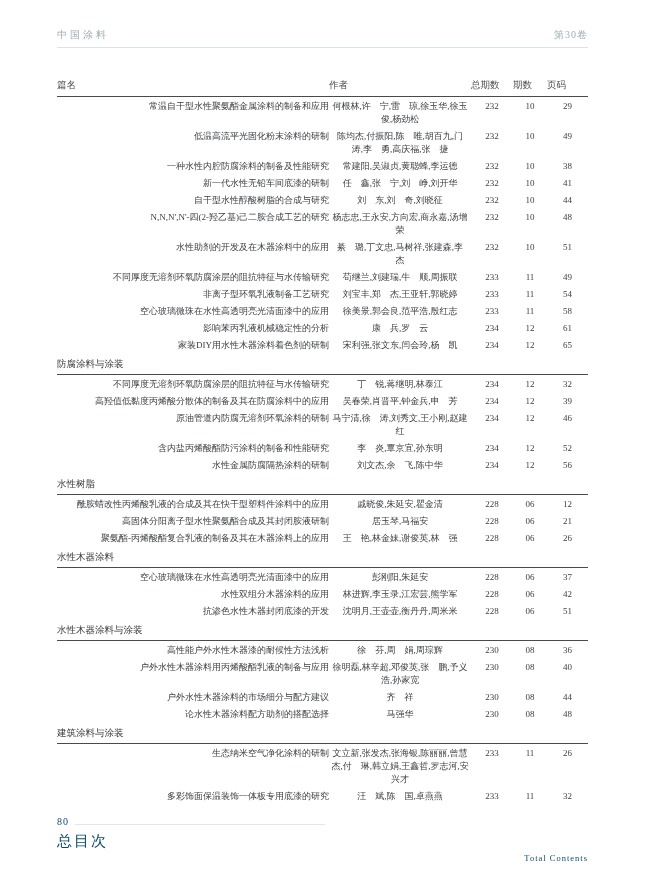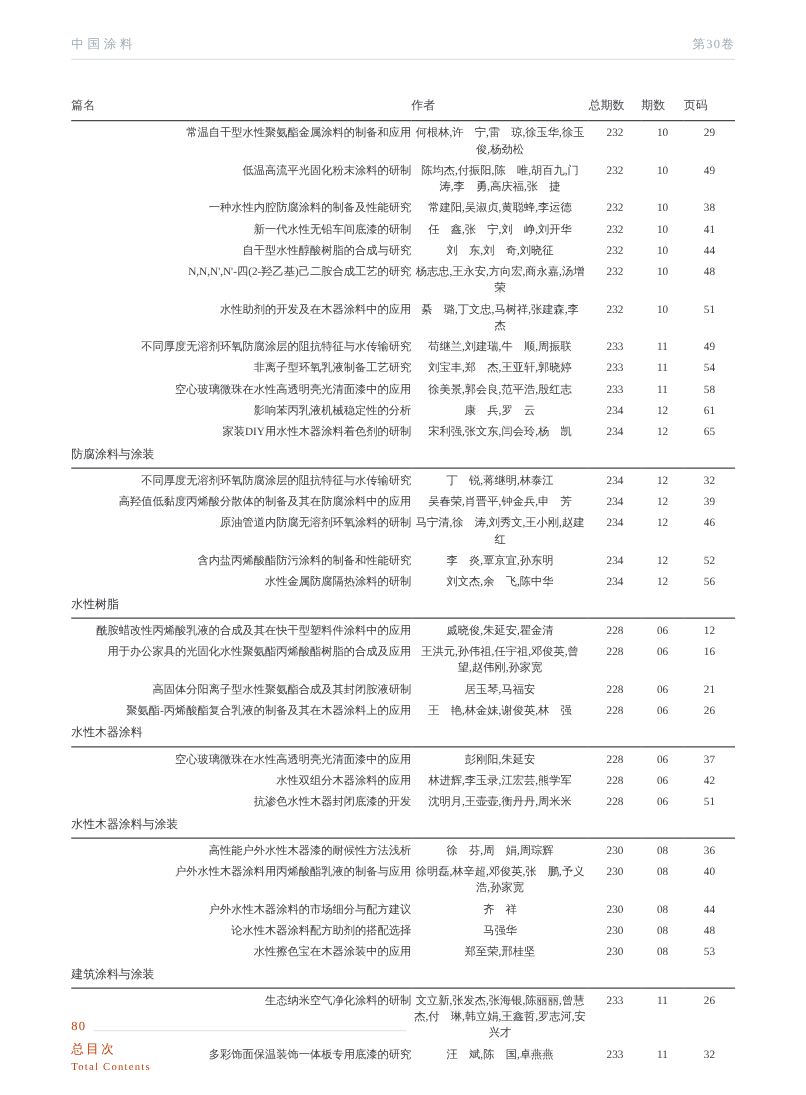--- a/index.html
+++ b/index.html
@@ -37,26 +37,26 @@
   }
   table.toc td{vertical-align:top;padding:2.5px 0 1.5px;}
   td.t-title{text-align:right;padding-right:8px;}
   td.t-authors{text-align:center;padding-right:4px;}
   td.num{text-align:center;}
   tr.section-row td{
     font-weight:normal;font-size:9.5px;color:#37383c;
     padding:5px 0 3px;border-bottom:1px solid #4a4a4e;
   }
   
-  .footer{position:absolute;left:57px;top:816px;width:531px;color:#c2410c;}
+  .footer{position:absolute;left:57px;top:816px;width:531px;color:#0c4a6e;}
   .footer .pageno-line{display:flex;align-items:flex-end;}
   .footer .pageno{font-size:10px;letter-spacing:1px;}
   .footer .rule{height:1px;background:#e2e6e9;width:250px;margin:0 0 2px 6px;}
-  .footer .cn{font-size:10px;letter-spacing:2px;margin-top:5px;}
-  .footer .en{font-size:8.5px;letter-spacing:1px;margin-top:2px;}
+  .footer .cn{font-size:15px;letter-spacing:2px;margin-top:5px;}
+  .footer .en{font-size:8.5px;letter-spacing:1px;margin-top:2px;text-align:right;}
 </style>
 </head>
 <body>
 
 <div class="page">
 
   <div class="running-head">
     <span class="jname">中国涂料</span>
     <span class="vol">第30卷</span>
   </div>
@@ -206,27 +206,20 @@
             <td colspan="5">水性树脂</td>
           </tr>
           <tr>
             <td class="t-title">酰胺蜡改性丙烯酸乳液的合成及其在快干型塑料件涂料中的应用</td>
             <td class="t-authors">戚晓俊,朱延安,瞿金清</td>
             <td class="num">228</td>
             <td class="num">06</td>
             <td class="num">12</td>
           </tr>
           <tr>
-            <td class="t-title">用于办公家具的光固化水性聚氨酯丙烯酸酯树脂的合成及应用</td>
-            <td class="t-authors">王洪元,孙伟祖,任宇祖,邓俊英,曾　望,赵伟刚,孙家宽</td>
-            <td class="num">228</td>
-            <td class="num">06</td>
-            <td class="num">16</td>
-          </tr>
-          <tr>
             <td class="t-title">高固体分阳离子型水性聚氨酯合成及其封闭胺液研制</td>
             <td class="t-authors">居玉琴,马福安</td>
             <td class="num">228</td>
             <td class="num">06</td>
             <td class="num">21</td>
           </tr>
           <tr>
             <td class="t-title">聚氨酯-丙烯酸酯复合乳液的制备及其在木器涂料上的应用</td>
             <td class="t-authors">王　艳,林金妹,谢俊英,林　强</td>
             <td class="num">228</td>
@@ -280,27 +273,20 @@
             <td class="num">230</td>
             <td class="num">08</td>
             <td class="num">44</td>
           </tr>
           <tr>
             <td class="t-title">论水性木器涂料配方助剂的搭配选择</td>
             <td class="t-authors">马强华</td>
             <td class="num">230</td>
             <td class="num">08</td>
             <td class="num">48</td>
-          </tr>
-          <tr>
-            <td class="t-title">水性擦色宝在木器涂装中的应用</td>
-            <td class="t-authors">郑至荣,邢桂坚</td>
-            <td class="num">230</td>
-            <td class="num">08</td>
-            <td class="num">53</td>
           </tr>
           <tr class="section-row">
             <td colspan="5">建筑涂料与涂装</td>
           </tr>
           <tr>
             <td class="t-title">生态纳米空气净化涂料的研制</td>
             <td class="t-authors">文立新,张发杰,张海银,陈丽丽,曾慧杰,付　琳,韩立娟,王鑫哲,罗志河,安兴才</td>
             <td class="num">233</td>
             <td class="num">11</td>
             <td class="num">26</td>

